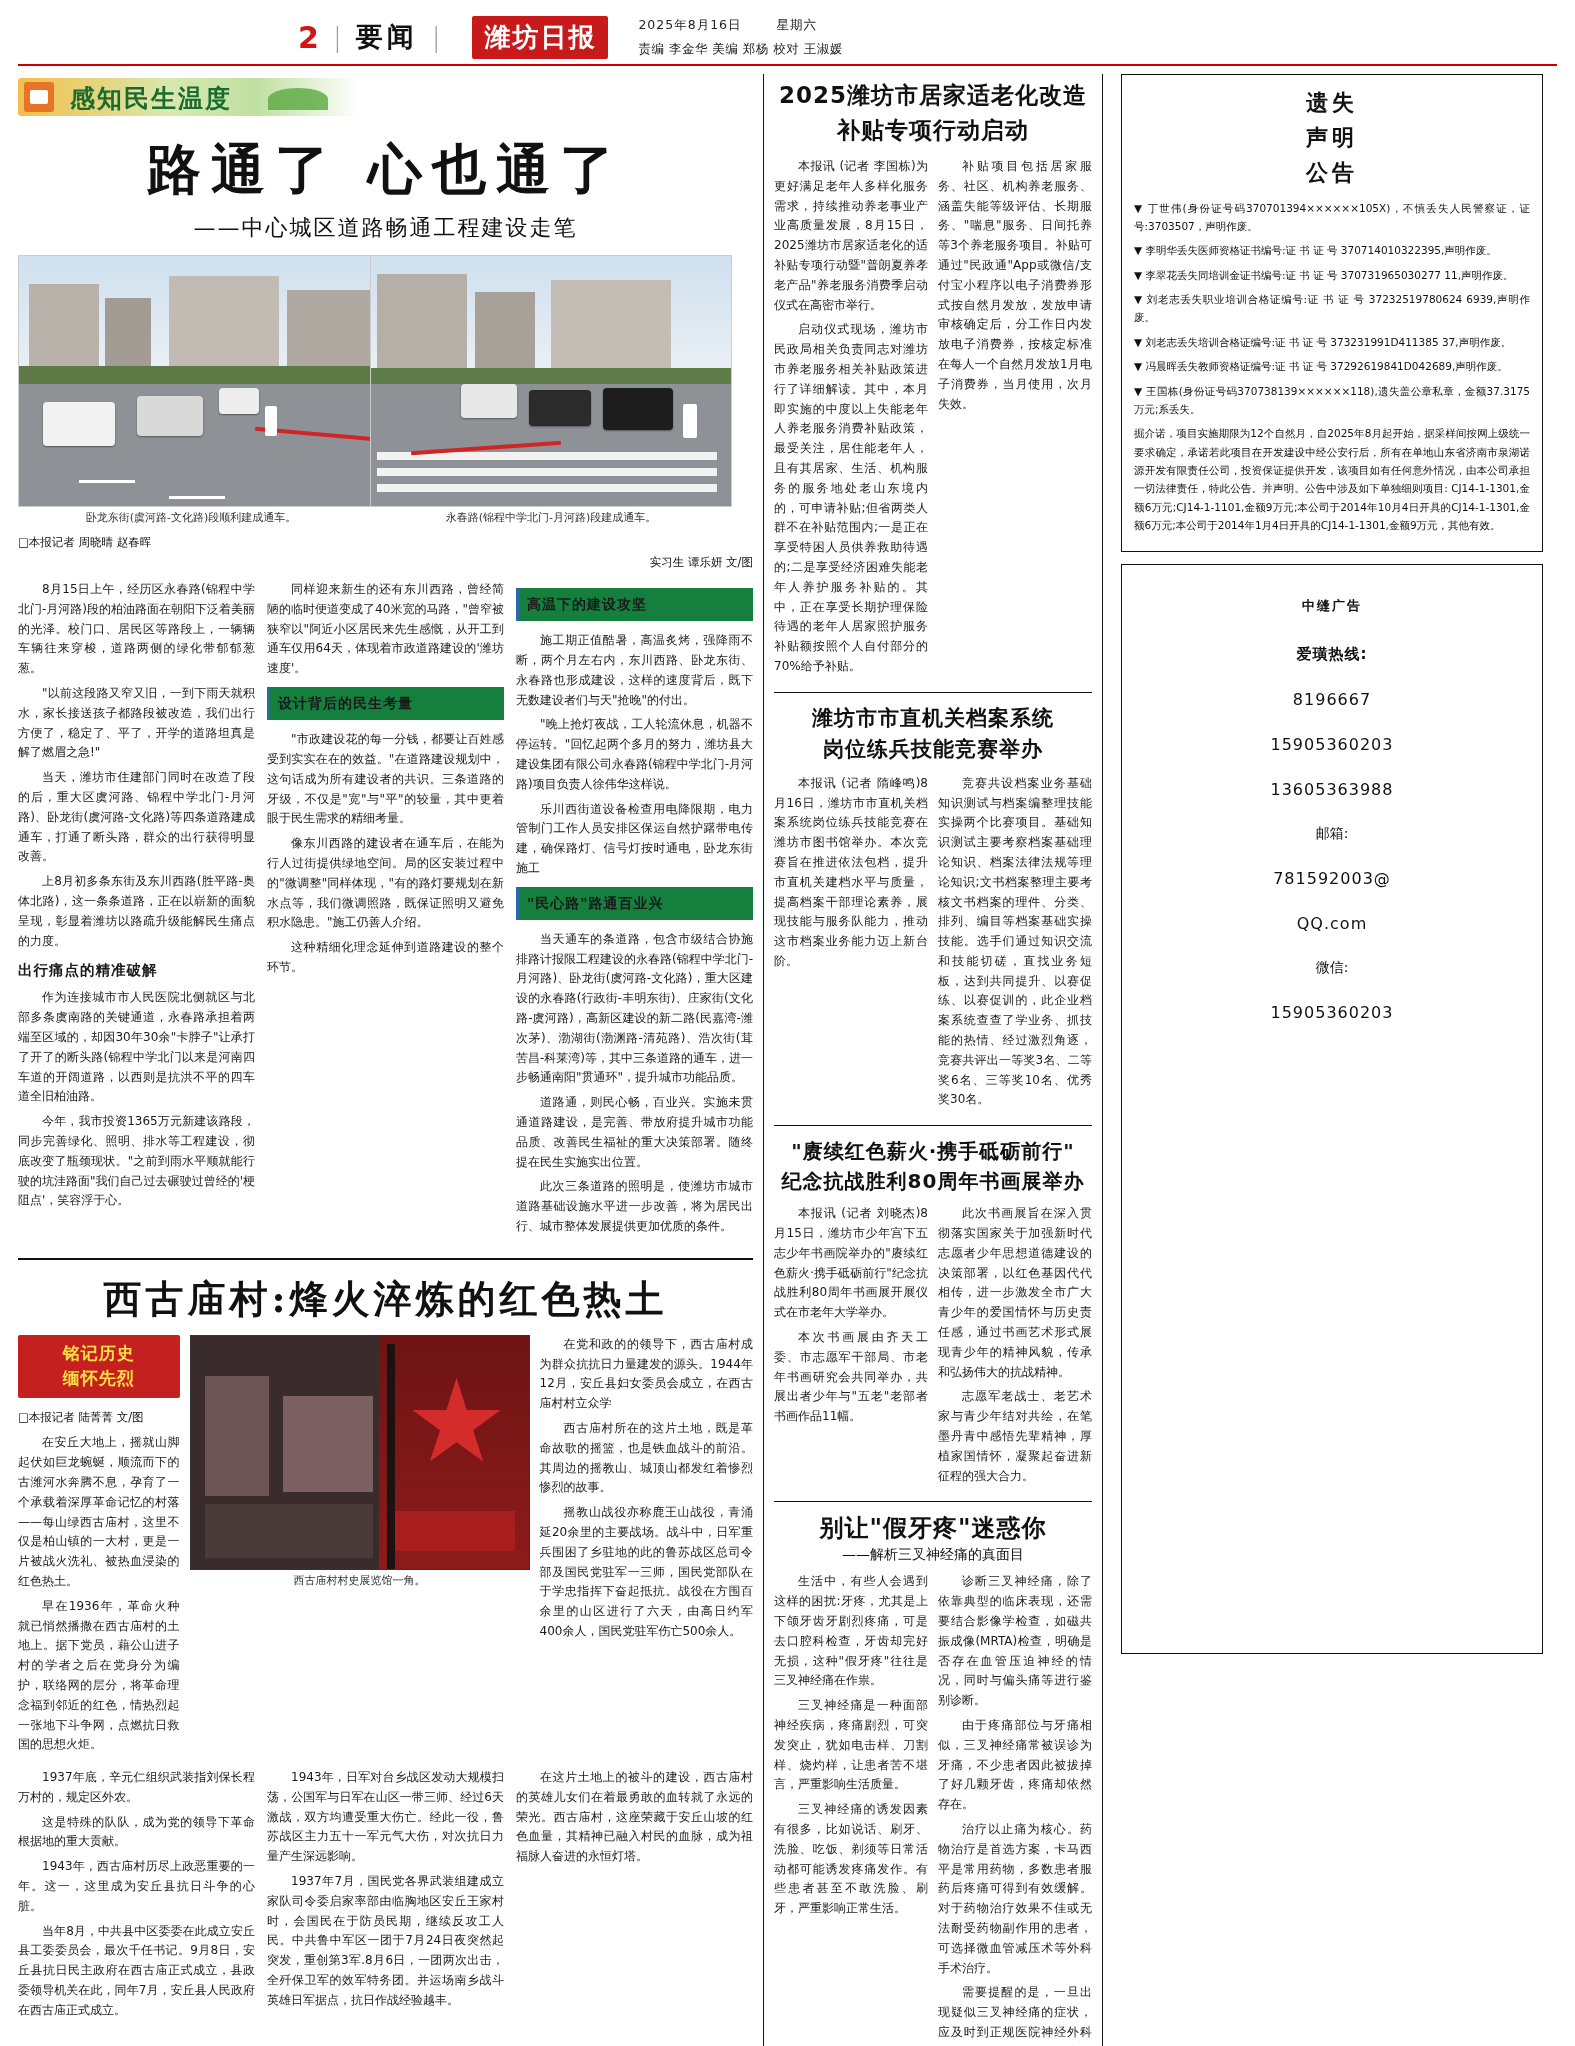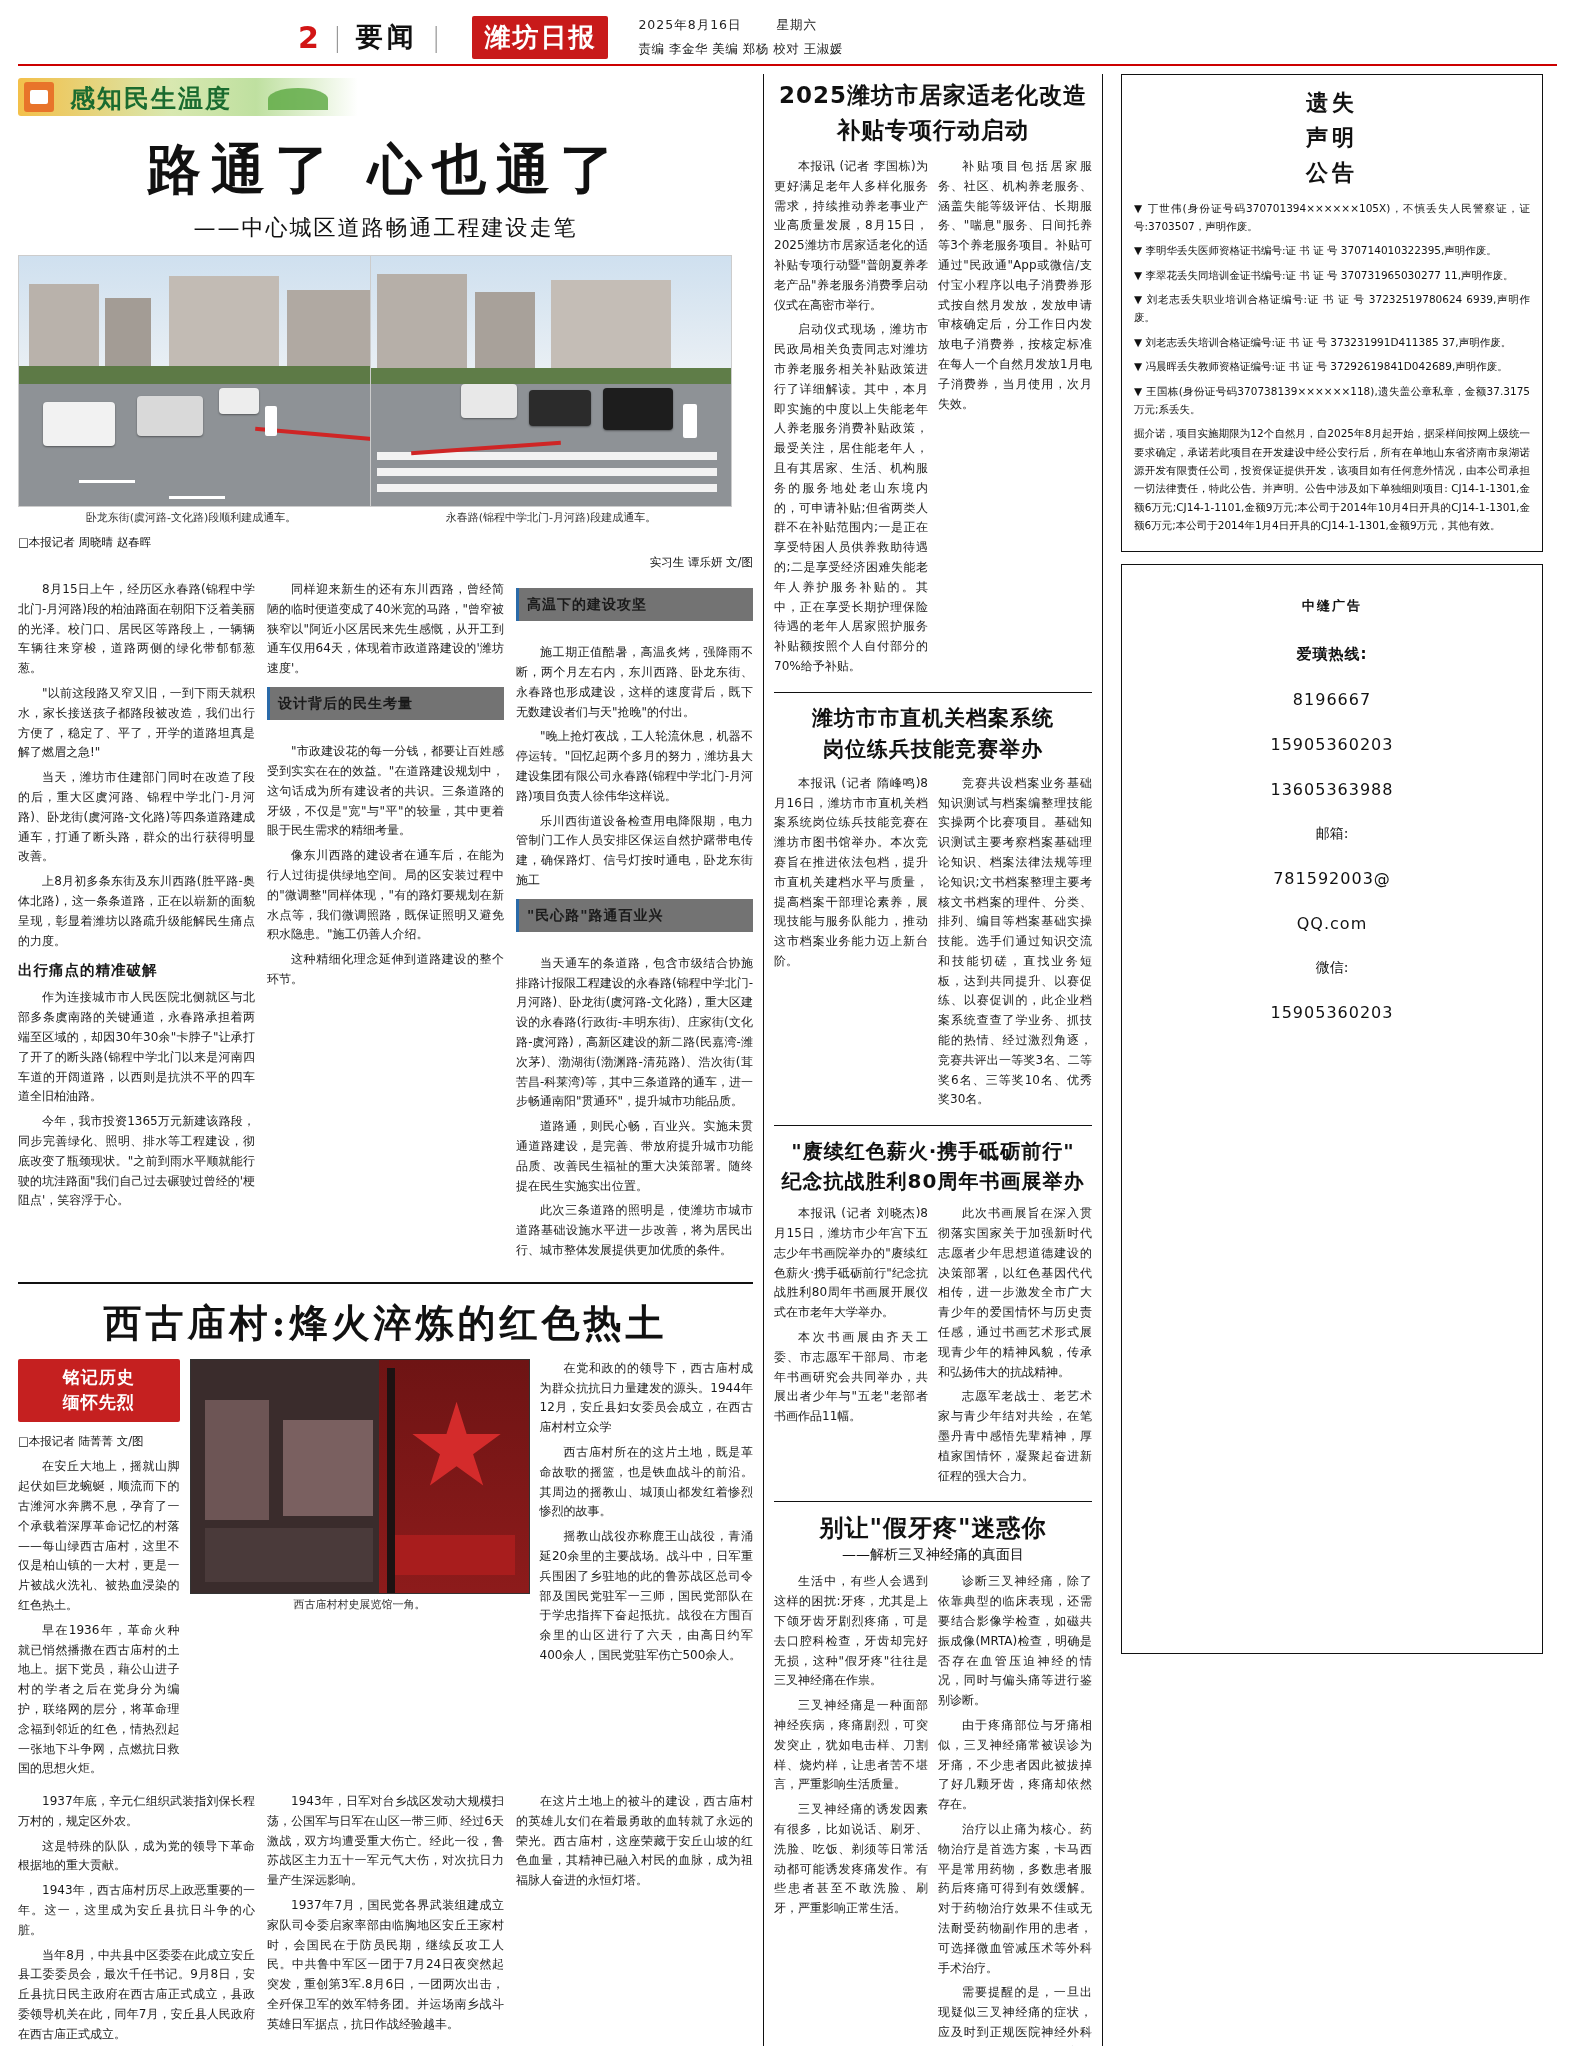--- a/index.html
+++ b/index.html
@@ -60,28 +60,28 @@
 
   
   .bodytext { font-size:12px; line-height:1.65; text-align:justify; color:#1a1a1a; }
   .bodytext p { margin:0 0 5px; text-indent:24px; }
   .byline { font-size:11.5px; margin:8px 0 6px; line-height:1.7; }
   .byline .r { text-align:right; display:block; }
 
   .colset3 { display:flex; gap:12px; margin-top:8px; }
   .colset3 > div { flex:1; }
 
-  .subtitle-box { background:#737373; border-left:3px solid #2a6aa8; font-size:14px; font-weight:bold; padding:5px 8px; margin:8px 0 22px; letter-spacing:1px; }
+  .subtitle-box { background:#15803d; border-left:3px solid #2a6aa8; font-size:14px; font-weight:bold; padding:5px 8px; margin:8px 0 10px; letter-spacing:1px; }
   .subtitle-plain { font-size:14.5px; font-weight:bold; margin:8px 0 5px; letter-spacing:1px; }
 
   
   .story2-title { text-align:center; font-size:38px; font-weight:bold; letter-spacing:4px; margin:16px 0 10px; font-family:"DejaVu Serif","Liberation Serif",serif; border-top:2px solid #111; padding-top:14px; }
   .s2row { display:flex; gap:10px; }
   .s2-logo { width:165px; }
-  .s2-logo .lg { background:#c52020; color:#ffffff; font-size:17px; font-weight:bold; text-align:center; padding:6px 4px; line-height:1.5; letter-spacing:1px; border-radius:2px; }
+  .s2-logo .lg { background:#c52020; color:#fde047; font-size:17px; font-weight:bold; text-align:center; padding:6px 4px; line-height:1.5; letter-spacing:1px; border-radius:2px; }
 
   .exhibit { position:relative; width:340px; height:235px; background:#2a1b1b; overflow:hidden; border:1px solid #333; }
   .exhibit .panelred { position:absolute; right:0; top:0; width:150px; height:100%; background:linear-gradient(#6e1414,#8d1b1b); }
   .exhibit .wall { position:absolute; left:0; top:0; width:200px; height:100%; background:#3a2c2c; }
   .exhibit .disp { position:absolute; background:#5c4a4a; }
 
   
   .mid-title { text-align:center; font-size:23px; font-weight:bold; line-height:1.5; margin:4px 0 10px; letter-spacing:1px; }
   .mid-title2 { text-align:center; font-size:21px; font-weight:bold; line-height:1.5; margin:10px 0 8px; letter-spacing:1px; }
   .mid-title3 { text-align:center; font-size:20px; font-weight:bold; line-height:1.5; margin:10px 0 8px; letter-spacing:1px; }

